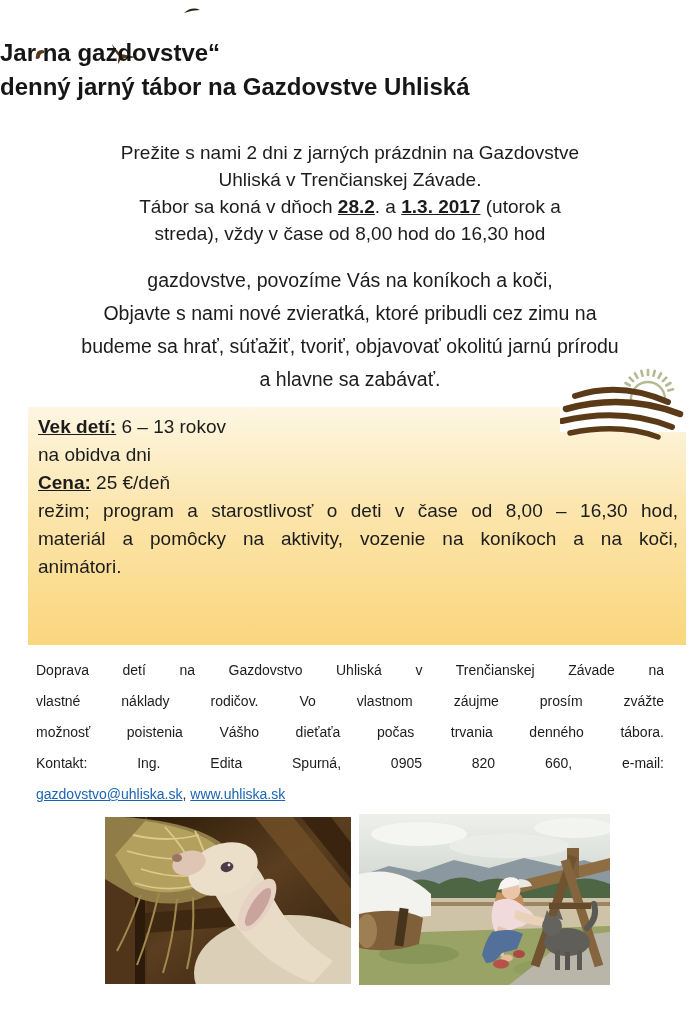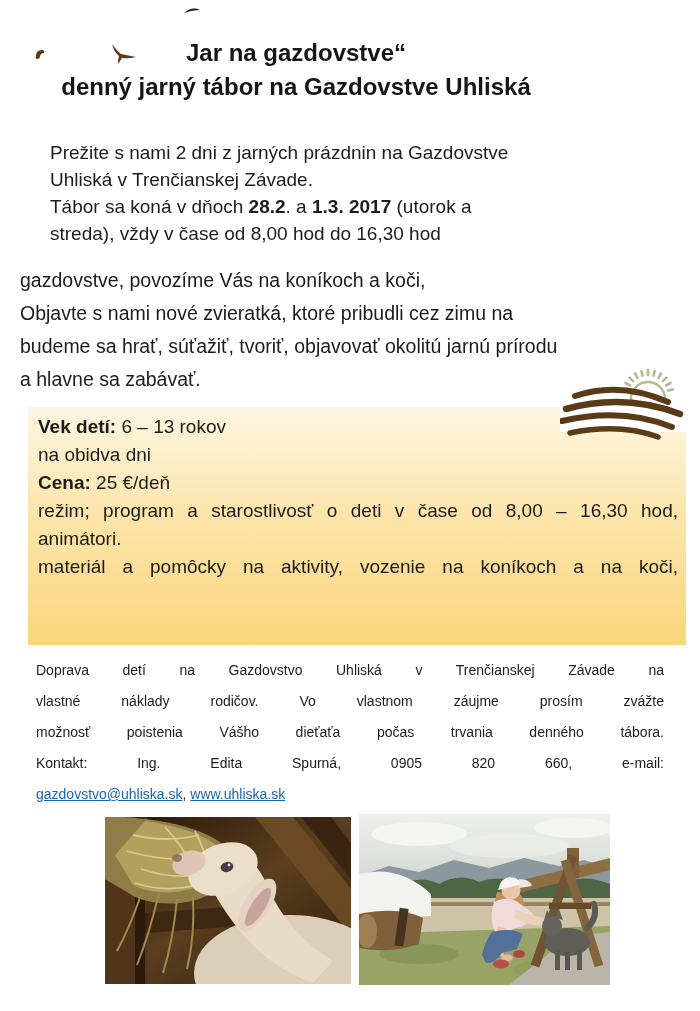--- a/index.html
+++ b/index.html
@@ -1,38 +1,38 @@
 <!DOCTYPE html>
 <html style="--link: #1b63b5; --box_top: #fdf6e2; --box_mid: #fce5ab; --box_bottom: #fad67d; --brown: #5b3a17; --sage: #b6ba93;"><head>
 <meta charset="utf-8">
 <style>
   html,body{margin:0;padding:0;background:#fff;}
   .page{
     position:relative;width:700px;height:1011px;background:#ffffff;overflow:hidden;
     font-family:"Liberation Sans",sans-serif;color:#1c1c1c;
   }
   
-  .title{position:absolute;top:36px;left:0;width:592px;text-align:center;
+  .title{position:absolute;top:36px;left:0;width:592px;
     font-size:24px;font-weight:bold;line-height:34px;color:#161616;}
   
   .para .line{white-space:nowrap;}
-  .center .line{text-align:left;}
+  .center .line{text-align:center;}
   .just{text-align:justify;text-align-last:justify;}
   .intro{position:absolute;top:139px;left:50px;width:600px;font-size:19px;line-height:27px;}
   .discover{position:absolute;top:264px;left:20px;width:660px;font-size:19.5px;line-height:33px;}
   .info-box{
     position:absolute;left:28px;top:407px;width:658px;height:238px;box-sizing:border-box;
     padding:6px 8px 0 10px;font-size:19px;line-height:28px;
     background:linear-gradient(180deg,
       var(--box_top,#fdf6e2) 0%,
       var(--box_mid,#fce5ab) 45%,
       var(--box_bottom,#fad67d) 100%);
   }
   .transport{position:absolute;left:36px;top:655px;width:628px;font-size:14px;line-height:31px;}
-  .b{font-weight:bold;}
+  .b{font-weight:bold;text-decoration:underline;}
   a.link{color:var(--link,#1b63b5);text-decoration:underline;cursor:pointer;}
   
   .top-mark{position:absolute;left:184px;top:0;width:16px;height:6px;}
   .bird-small{position:absolute;left:34px;top:47px;width:13px;height:12px;}
   .bird-large{position:absolute;left:109px;top:44px;width:28px;height:22px;}
   .logo{position:absolute;left:560px;top:354px;width:135px;height:86px;}
   
   .photo{position:absolute;overflow:hidden;}
   .photo-left{left:105px;top:817px;width:246px;height:167px;}
   .photo-right{left:359px;top:814px;width:251px;height:171px;}
@@ -76,22 +76,22 @@
       <div class="line"><span>Objavte s nami nové zvieratká, ktoré pribudli cez zimu na</span></div>
       <div class="line"><span>budeme sa hrať, súťažiť, tvoriť, objavovať okolitú jarnú prírodu</span></div>
       <div class="line"><span>a hlavne sa zabávať.</span></div>
     </div>
 
   <div class="para info-box">
       <div class="line"><span class="b">Vek detí:</span><span> 6 – 13 rokov</span></div>
       <div class="line"><span>na obidva dni</span></div>
       <div class="line"><span class="b">Cena:</span><span> 25 €/deň</span></div>
       <div class="line just"><span>režim; program a starostlivosť o deti v čase od 8,00 – 16,30 hod,</span></div>
+      <div class="line just"><span>materiál a pomôcky na aktivity, vozenie na koníkoch a na koči,</span></div>
       <div class="line"><span>animátori.</span></div>
-      <div class="line just"><span>materiál a pomôcky na aktivity, vozenie na koníkoch a na koči,</span></div>
     </div>
 
   <div class="logo">
     <svg viewBox="0 0 135 86" width="135" height="86">
       <rect x="0" y="0" width="135" height="78" fill="#ffffff"></rect>
       <g stroke="#b6ba93" stroke-width="2.6" stroke-linecap="round">
         <line x1="88" y1="16" x2="88" y2="21" transform="rotate(-75 88 42)"></line>
         <line x1="88" y1="16" x2="88" y2="21" transform="rotate(-60 88 42)"></line>
         <line x1="88" y1="16" x2="88" y2="21" transform="rotate(-45 88 42)"></line>
         <line x1="88" y1="16" x2="88" y2="21" transform="rotate(-30 88 42)"></line>

